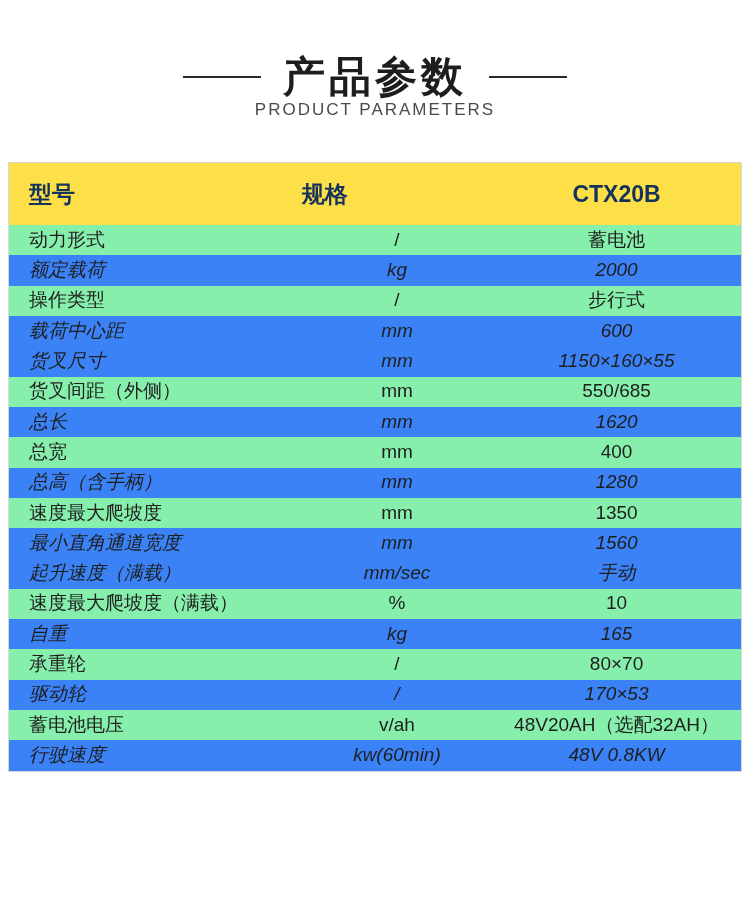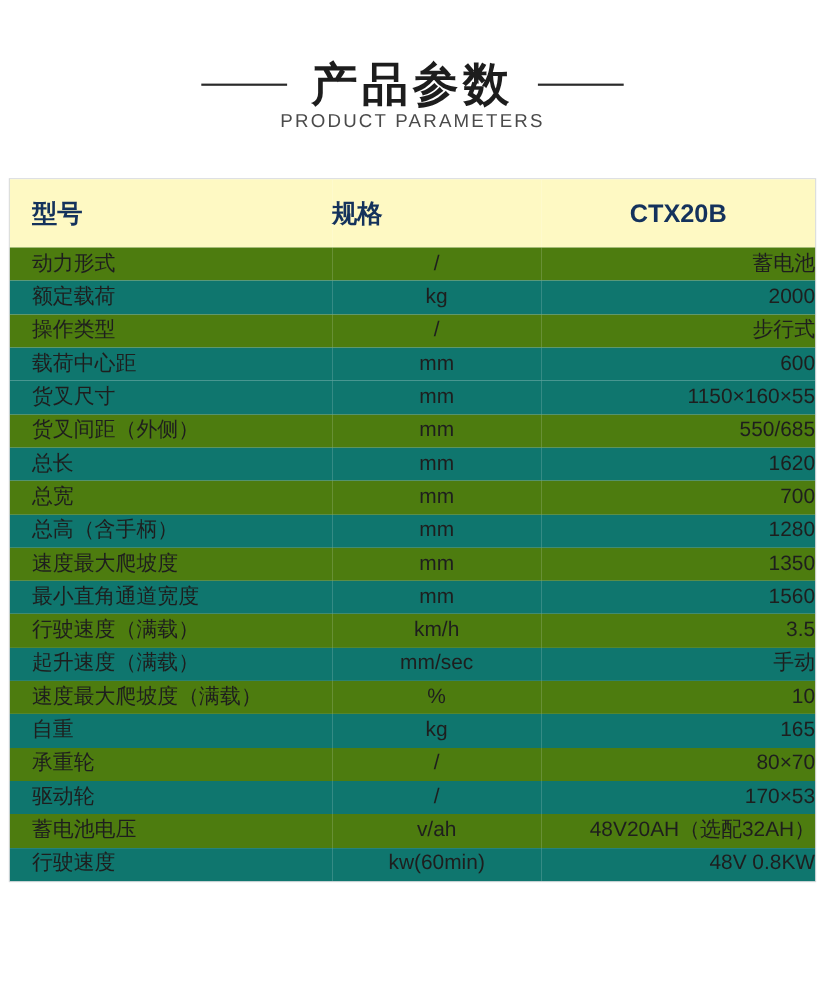--- a/index.html
+++ b/index.html
@@ -60,46 +60,46 @@
   table.spec {
     width: 100%;
     border-collapse: collapse;
     table-layout: fixed;
   }
   table.spec th, table.spec td {
     padding: 0;
     margin: 0;
   }
   thead tr {
-    background: #fef9c3;
+    background: #fde047;
     height: 62px;
   }
   thead th {
     font-size: 23px;
     font-weight: bold;
     color: #14325c;
     vertical-align: middle;
   }
   thead th.c1 { text-align: left;   padding-left: 20px; }
   thead th.c2 { text-align: left; }
   thead th.c3 { text-align: center; }
 
   tbody tr { height: 30.3px; }
-  tbody tr.odd  { background: #4d7c0f; }
-  tbody tr.even { background: #0f766e; }
+  tbody tr.odd  { background: #86efac; }
+  tbody tr.even { background: #3b82f6; font-style: italic; }
 
   tbody td {
     font-size: 19px;
     color: #1e1e1e;
     vertical-align: middle;
     line-height: 1.1;
   }
   tbody td.c1 { text-align: left;   padding-left: 20px; white-space: nowrap; }
   tbody td.c2 { text-align: center; }
-  tbody td.c3 { text-align: right; white-space: nowrap; }
+  tbody td.c3 { text-align: center; white-space: nowrap; }
 
   col.col1 { width: 40%; }
   col.col2 { width: 26%; }
   col.col3 { width: 34%; }
 </style>
 </head>
 <body>
 
 <div class="page">
 
@@ -158,41 +158,36 @@
             <td class="c3">550/685</td>
           </tr>
           <tr class="even">
             <td class="c1">总长</td>
             <td class="c2">mm</td>
             <td class="c3">1620</td>
           </tr>
           <tr class="odd">
             <td class="c1">总宽</td>
             <td class="c2">mm</td>
-            <td class="c3">700</td>
+            <td class="c3">400</td>
           </tr>
           <tr class="even">
             <td class="c1">总高（含手柄）</td>
             <td class="c2">mm</td>
             <td class="c3">1280</td>
           </tr>
           <tr class="odd">
             <td class="c1">速度最大爬坡度</td>
             <td class="c2">mm</td>
             <td class="c3">1350</td>
           </tr>
           <tr class="even">
             <td class="c1">最小直角通道宽度</td>
             <td class="c2">mm</td>
             <td class="c3">1560</td>
-          </tr>
-          <tr class="odd">
-            <td class="c1">行驶速度（满载）</td>
-            <td class="c2">km/h</td>
-            <td class="c3">3.5</td>
           </tr>
           <tr class="even">
             <td class="c1">起升速度（满载）</td>
             <td class="c2">mm/sec</td>
             <td class="c3">手动</td>
           </tr>
           <tr class="odd">
             <td class="c1">速度最大爬坡度（满载）</td>
             <td class="c2">%</td>
             <td class="c3">10</td>

